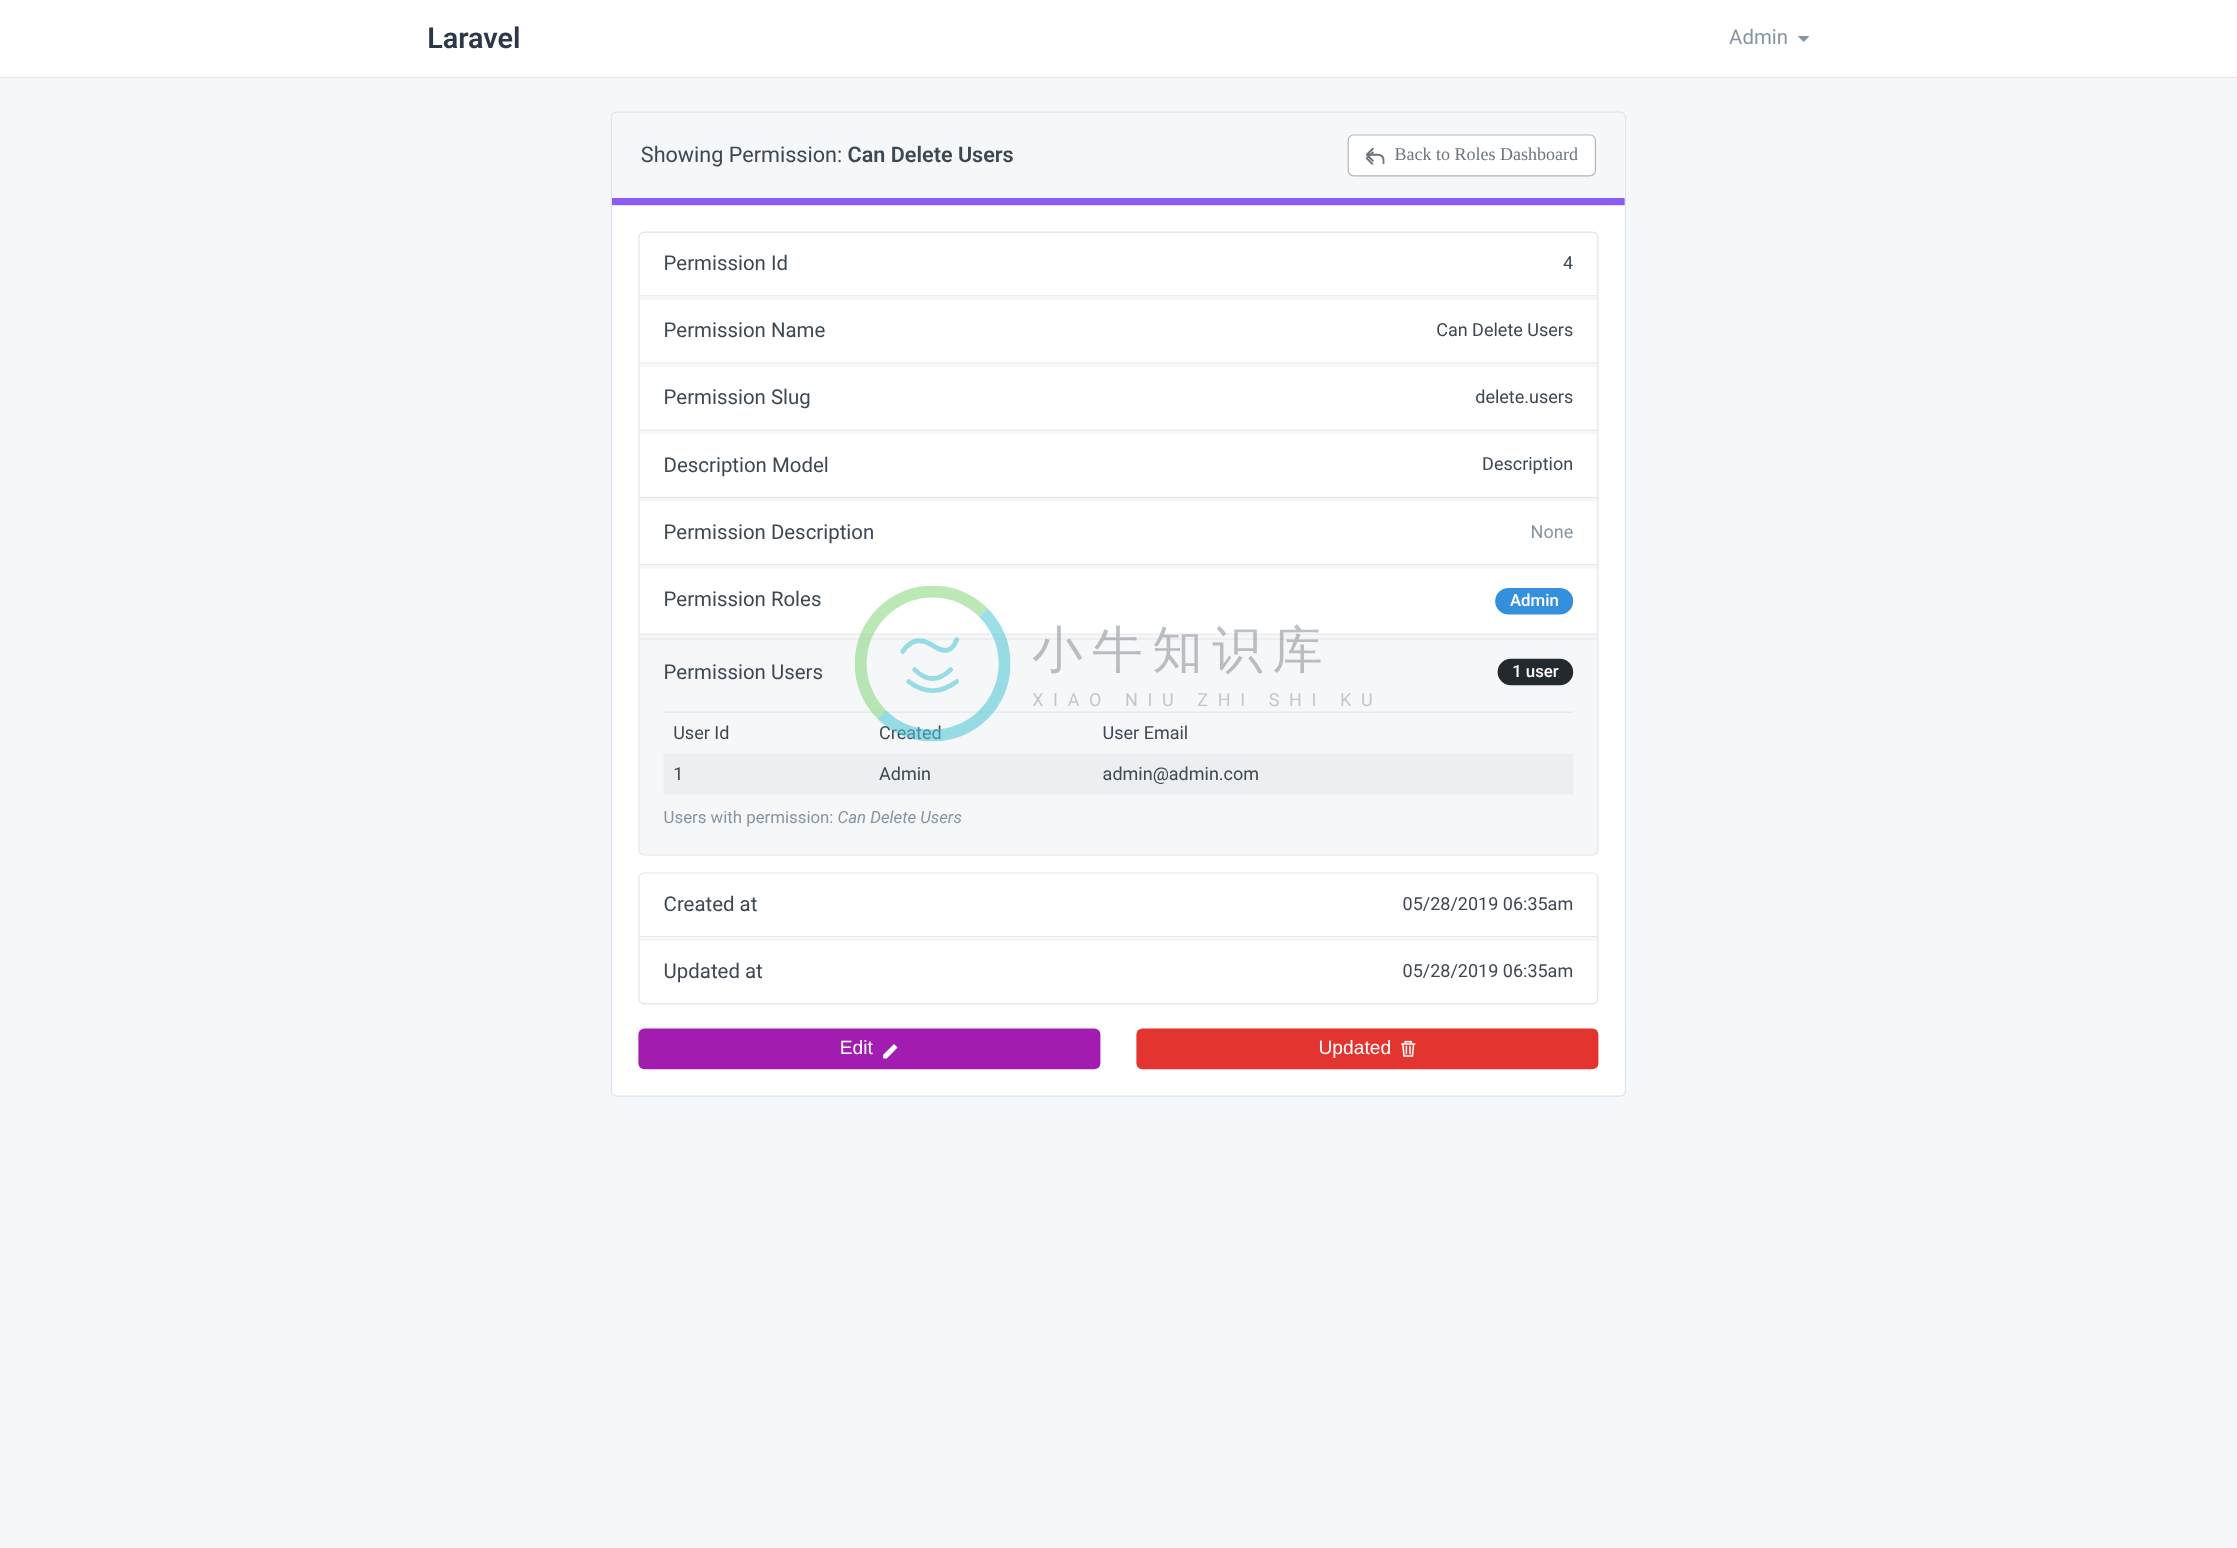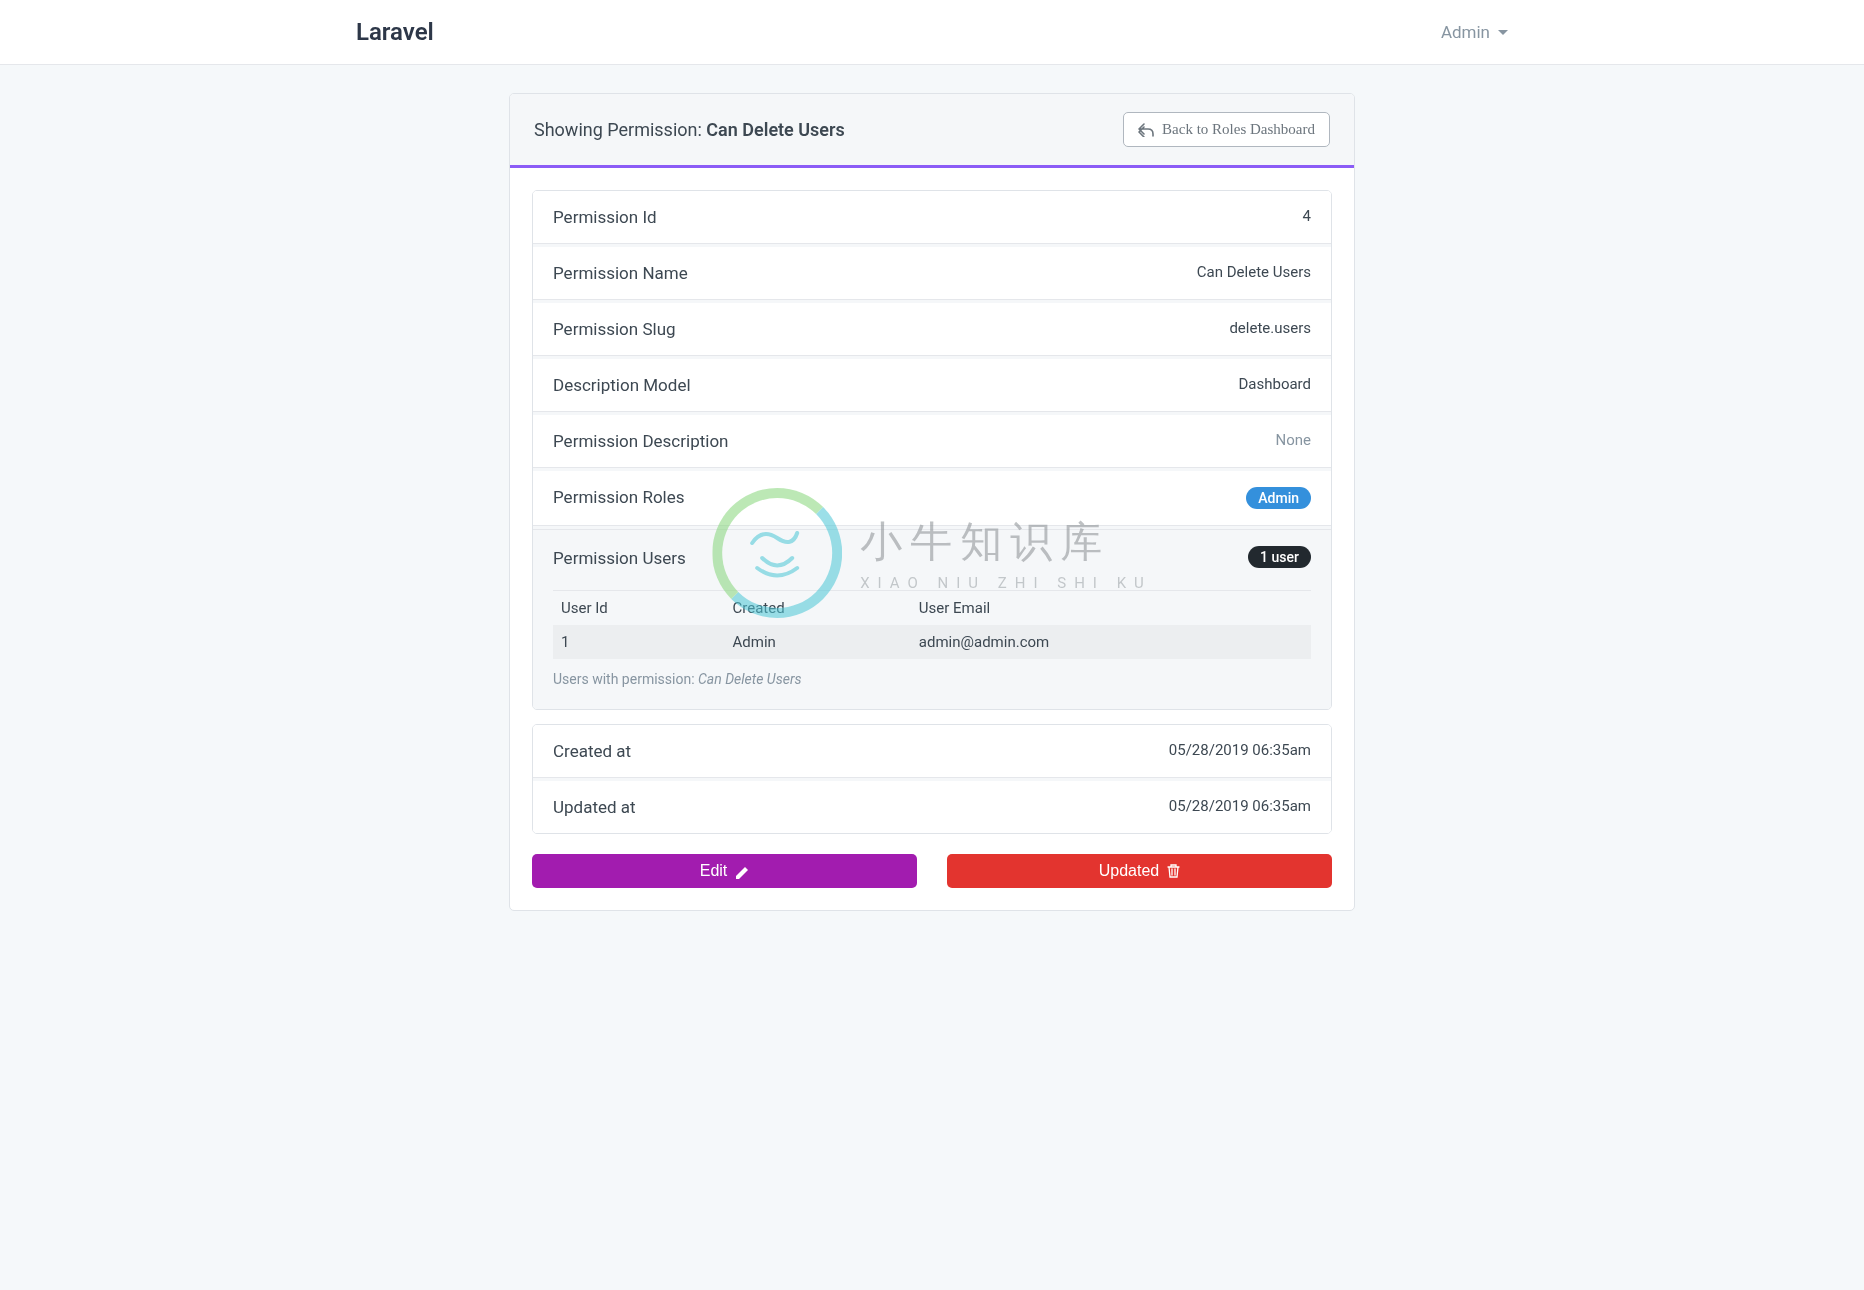--- a/index.html
+++ b/index.html
@@ -51,21 +51,21 @@
       padding: 0 12px;
     }
     .card {
       background: #fff;
       border: 1px solid #dfe3e8;
       border-radius: 5px;
       overflow: hidden;
     }
     .card-header {
       background: #f5f7f9;
-      border-bottom: 3px solid #8b5cf6;
+      border-bottom: 6px solid #8b5cf6;
       padding: 18px 24px;
       display: flex;
       justify-content: space-between;
       align-items: center;
     }
     .card-header-title {
       font-size: 18px;
       color: #3d4852;
       font-weight: 400;
     }
@@ -278,21 +278,21 @@
             <span class="value">Can Delete Users</span>
           </div>
           <div class="separator"></div>
           <div class="list-group-item">
             <span class="label">Permission Slug</span>
             <span class="value">delete.users</span>
           </div>
           <div class="separator"></div>
           <div class="list-group-item">
             <span class="label">Description Model</span>
-            <span class="value">Dashboard</span>
+            <span class="value">Description</span>
           </div>
           <div class="separator"></div>
           <div class="list-group-item">
             <span class="label">Permission Description</span>
             <span class="value muted">None</span>
           </div>
           <div class="separator"></div>
           <div class="list-group-item">
             <span class="label">Permission Roles</span>
             <span class="badge-primary">Admin</span>

